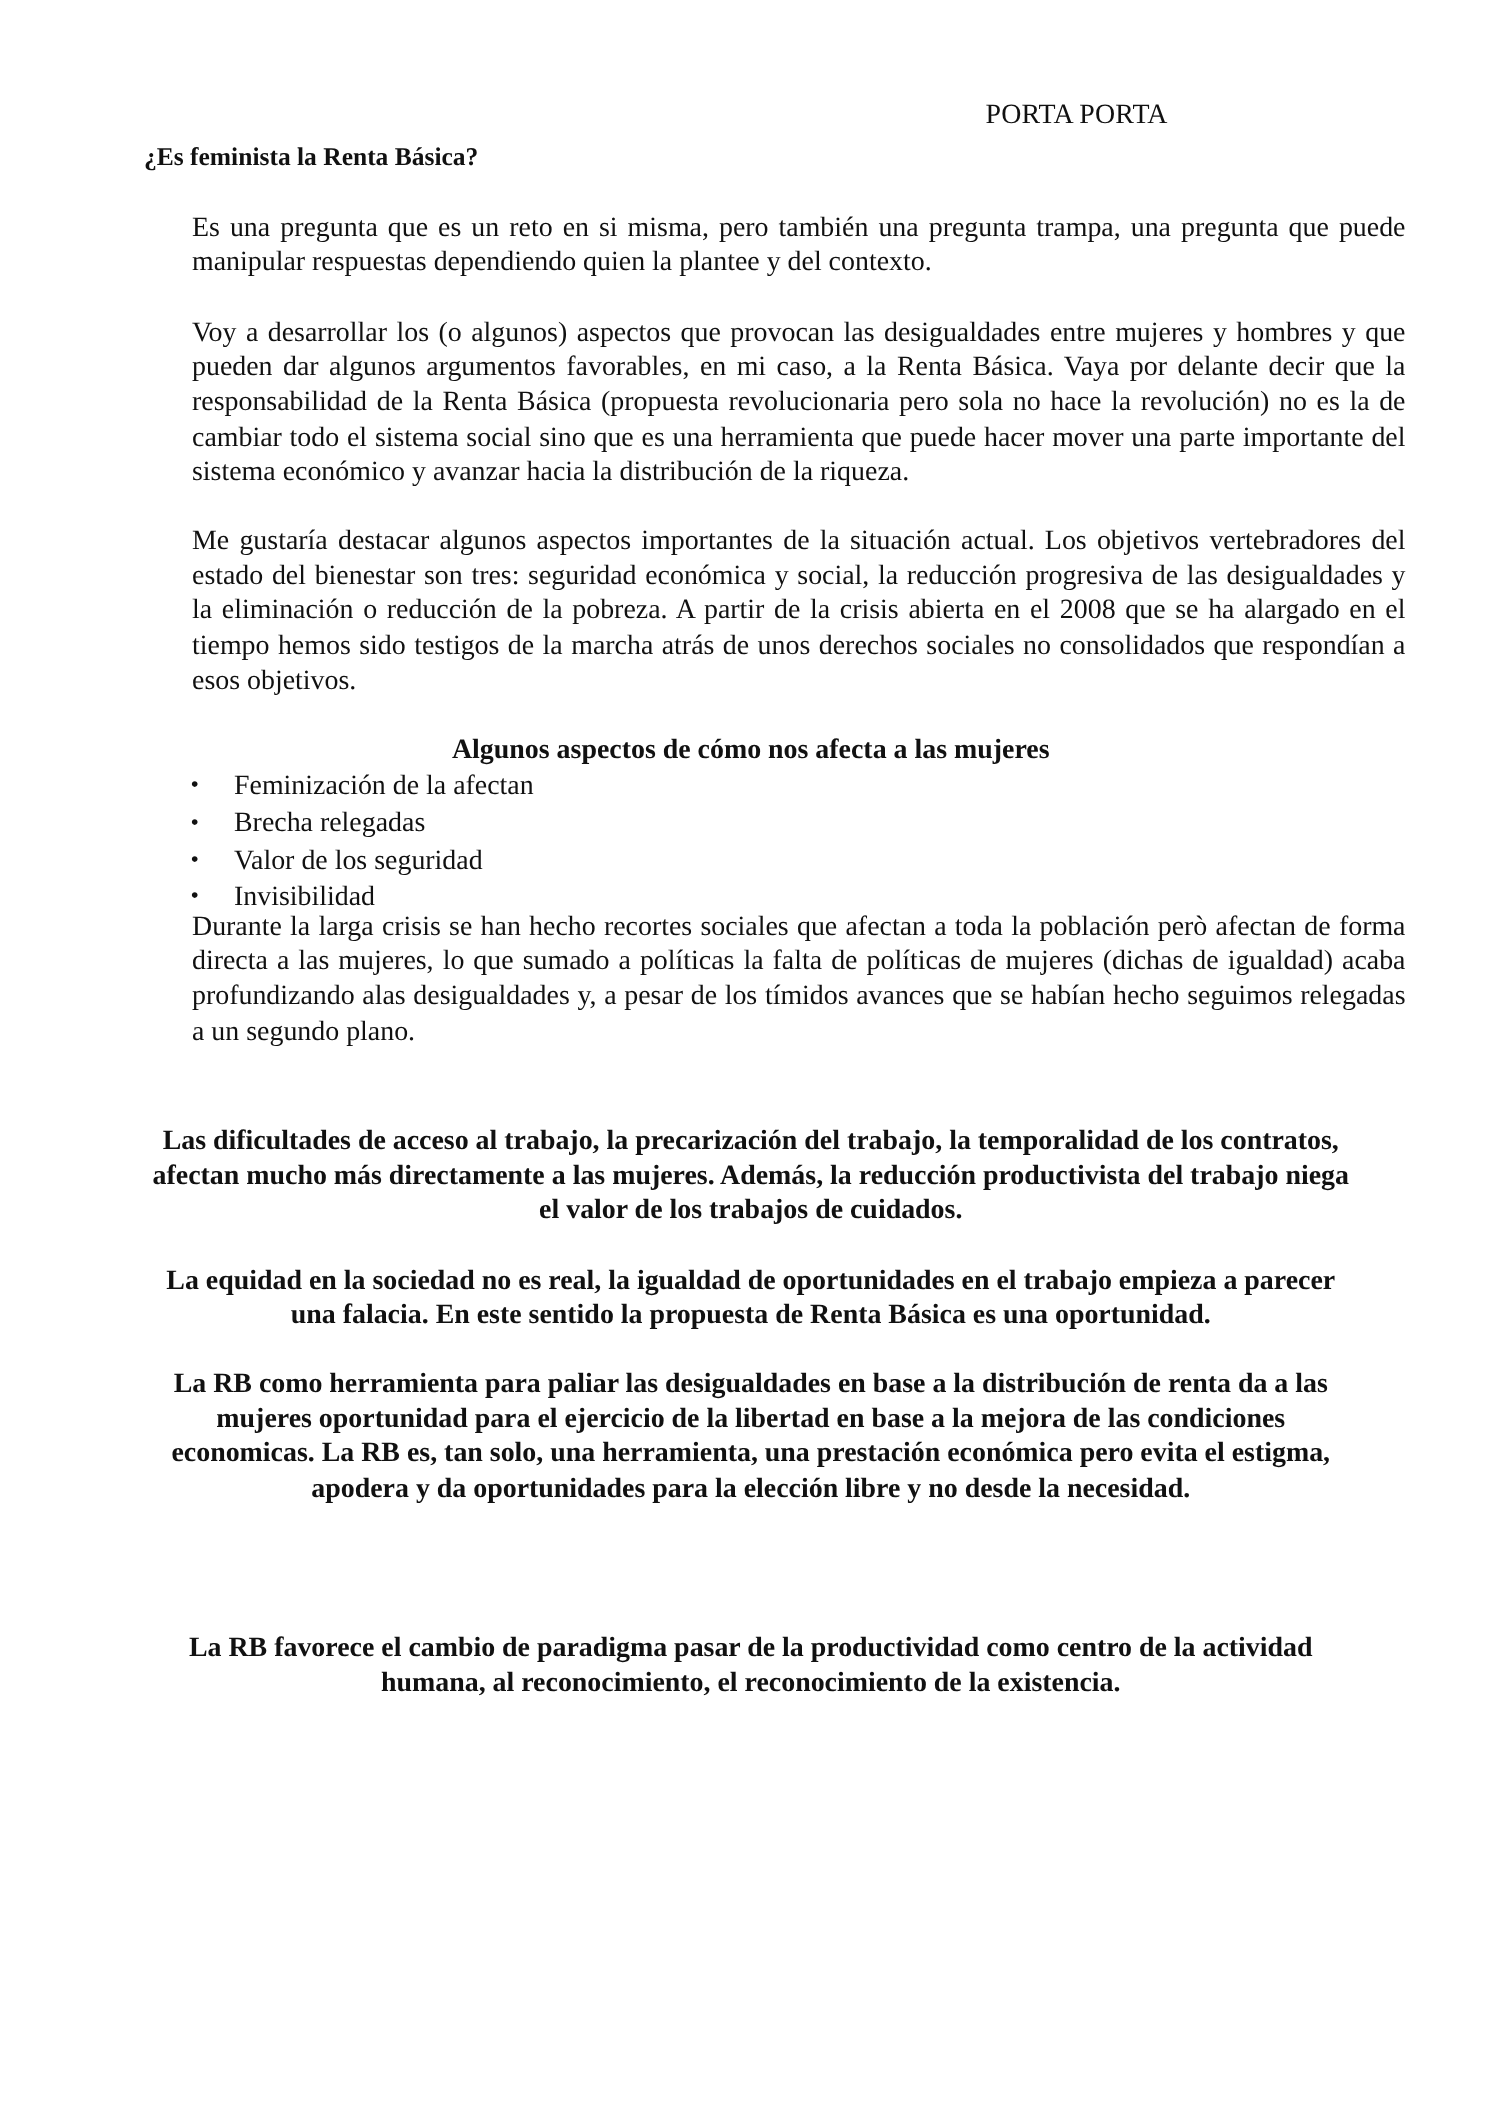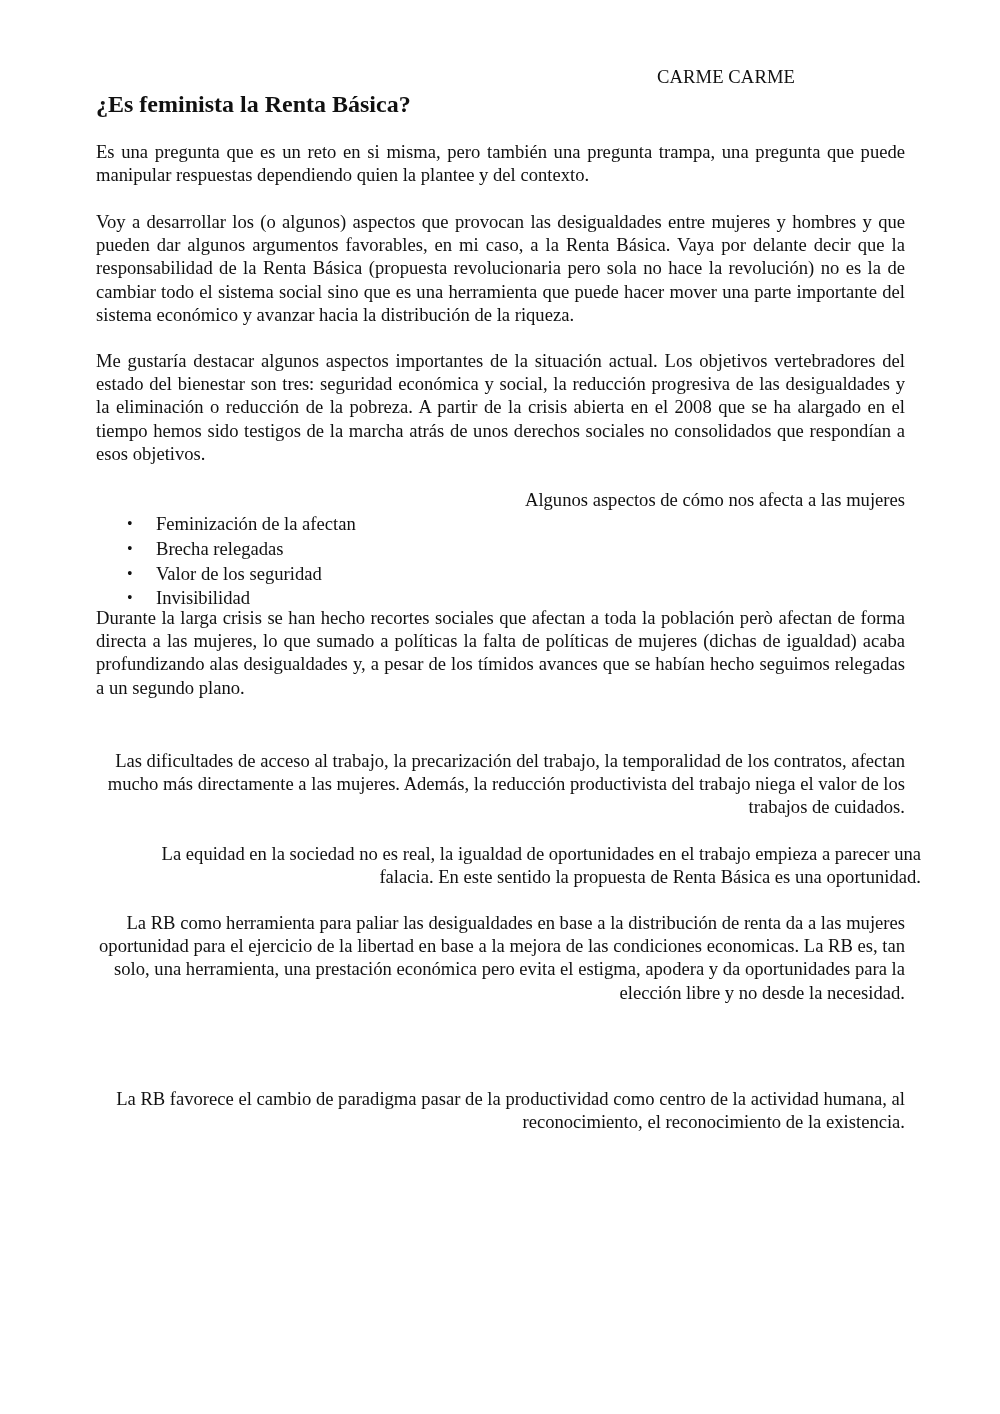--- a/index.html
+++ b/index.html
@@ -23,32 +23,32 @@
       top: 65px;
       font-size: 18.6px;
       line-height: 23.2px;
       letter-spacing: 0.1px;
     }
     .title {
       position: absolute;
       left: 96px;
       top: 93px;
       font-weight: bold;
-      font-size: 24px;
+      font-size: 17px;
       line-height: 23.2px;
       font-family: Liberation Serif, serif;
     }
     .para {
       position: absolute;
       left: 96px;
       width: 809px;
       margin: 0;
     }
-    .justify { text-align: justify; text-align-last: left; }
-    .left { text-align: right; }
+    .justify { text-align: justify; text-align-last: left; margin-left: 32px; }
+    .left { text-align: center; font-weight: bold; }
     .list {
       position: absolute;
       left: 96px;
       margin: 0;
       padding: 0;
       list-style: none;
     }
     .list li {
       position: relative;
       padding-left: 60px;
@@ -58,21 +58,21 @@
     .bullet {
       position: absolute;
       left: 31px;
       top: 0;
       font-size: 16px;
     }
   </style>
 </head>
 <body>
 
-<div class="author">CARME CARME</div>
+<div class="author">PORTA PORTA</div>
 <div class="title">¿Es feminista la Renta Básica?</div>
 
 <p class="para justify" style="top:140px;">Es una pregunta que es un reto en si misma, pero también una pregunta trampa, una pregunta que puede manipular respuestas dependiendo quien la plantee y del contexto.</p>
 
 <p class="para justify" style="top:210px;">Voy a desarrollar los (o algunos) aspectos que provocan las desigualdades entre mujeres y hombres y que pueden dar algunos argumentos favorables, en mi caso, a la Renta Básica. Vaya por delante decir que la responsabilidad de la Renta Básica (propuesta revolucionaria pero sola no hace la revolución) no es la de cambiar todo el sistema social sino que es una herramienta que puede hacer mover una parte importante del sistema económico y avanzar hacia la distribución de la riqueza.</p>
 
 <p class="para justify" style="top:349px;">Me gustaría destacar algunos aspectos importantes de la situación actual. Los objetivos vertebradores del estado del bienestar son tres: seguridad económica y social, la reducción progresiva de las desigualdades y la eliminación o reducción de la pobreza. A partir de la crisis abierta en el 2008 que se ha alargado en el tiempo hemos sido testigos de la marcha atrás de unos derechos sociales no consolidados que respondían a esos objetivos.</p>
 
 <p class="para left" style="top:488px;">Algunos aspectos de cómo nos afecta a las mujeres</p>
 
@@ -92,17 +92,17 @@
   <li>
     <span class="bullet">•</span>
     <span>Invisibilidad</span>
   </li>
 </ul>
 
 <p class="para justify" style="top:606px;">Durante la larga crisis se han hecho recortes sociales  que afectan a toda la población però afectan de forma directa a las mujeres, lo que sumado a políticas la falta de políticas de mujeres (dichas de igualdad) acaba profundizando alas desigualdades y, a pesar de los tímidos avances que se habían hecho seguimos relegadas a un segundo plano.</p>
 
 <p class="para left" style="top:749px;">Las dificultades de acceso al trabajo, la precarización del trabajo, la temporalidad de los contratos, afectan mucho más directamente a las mujeres. Además, la reducción productivista del trabajo niega el valor de los trabajos de cuidados.</p>
 
-<p class="para left" style="top:842px;margin-left:16px;">La equidad en la sociedad no es real, la igualdad de oportunidades en el trabajo empieza a parecer una falacia. En este sentido la propuesta de Renta Básica es una oportunidad.</p>
+<p class="para left" style="top:842px;">La equidad en la sociedad no es real, la igualdad de oportunidades en el trabajo empieza a parecer una falacia. En este sentido la propuesta de Renta Básica es una oportunidad.</p>
 
 <p class="para left" style="top:911px;">La RB como herramienta para paliar las desigualdades en base a la distribución de renta da a las mujeres oportunidad para el ejercicio de la libertad en base a la mejora de las condiciones economicas. La RB es, tan solo, una herramienta, una prestación económica pero evita el estigma, apodera y da oportunidades para la elección libre y no desde la necesidad.</p>
 
 <p class="para left" style="top:1087px;">La RB favorece el cambio de paradigma pasar de la productividad como centro de la actividad humana, al reconocimiento, el reconocimiento de la existencia.</p>
 
 </body></html>

